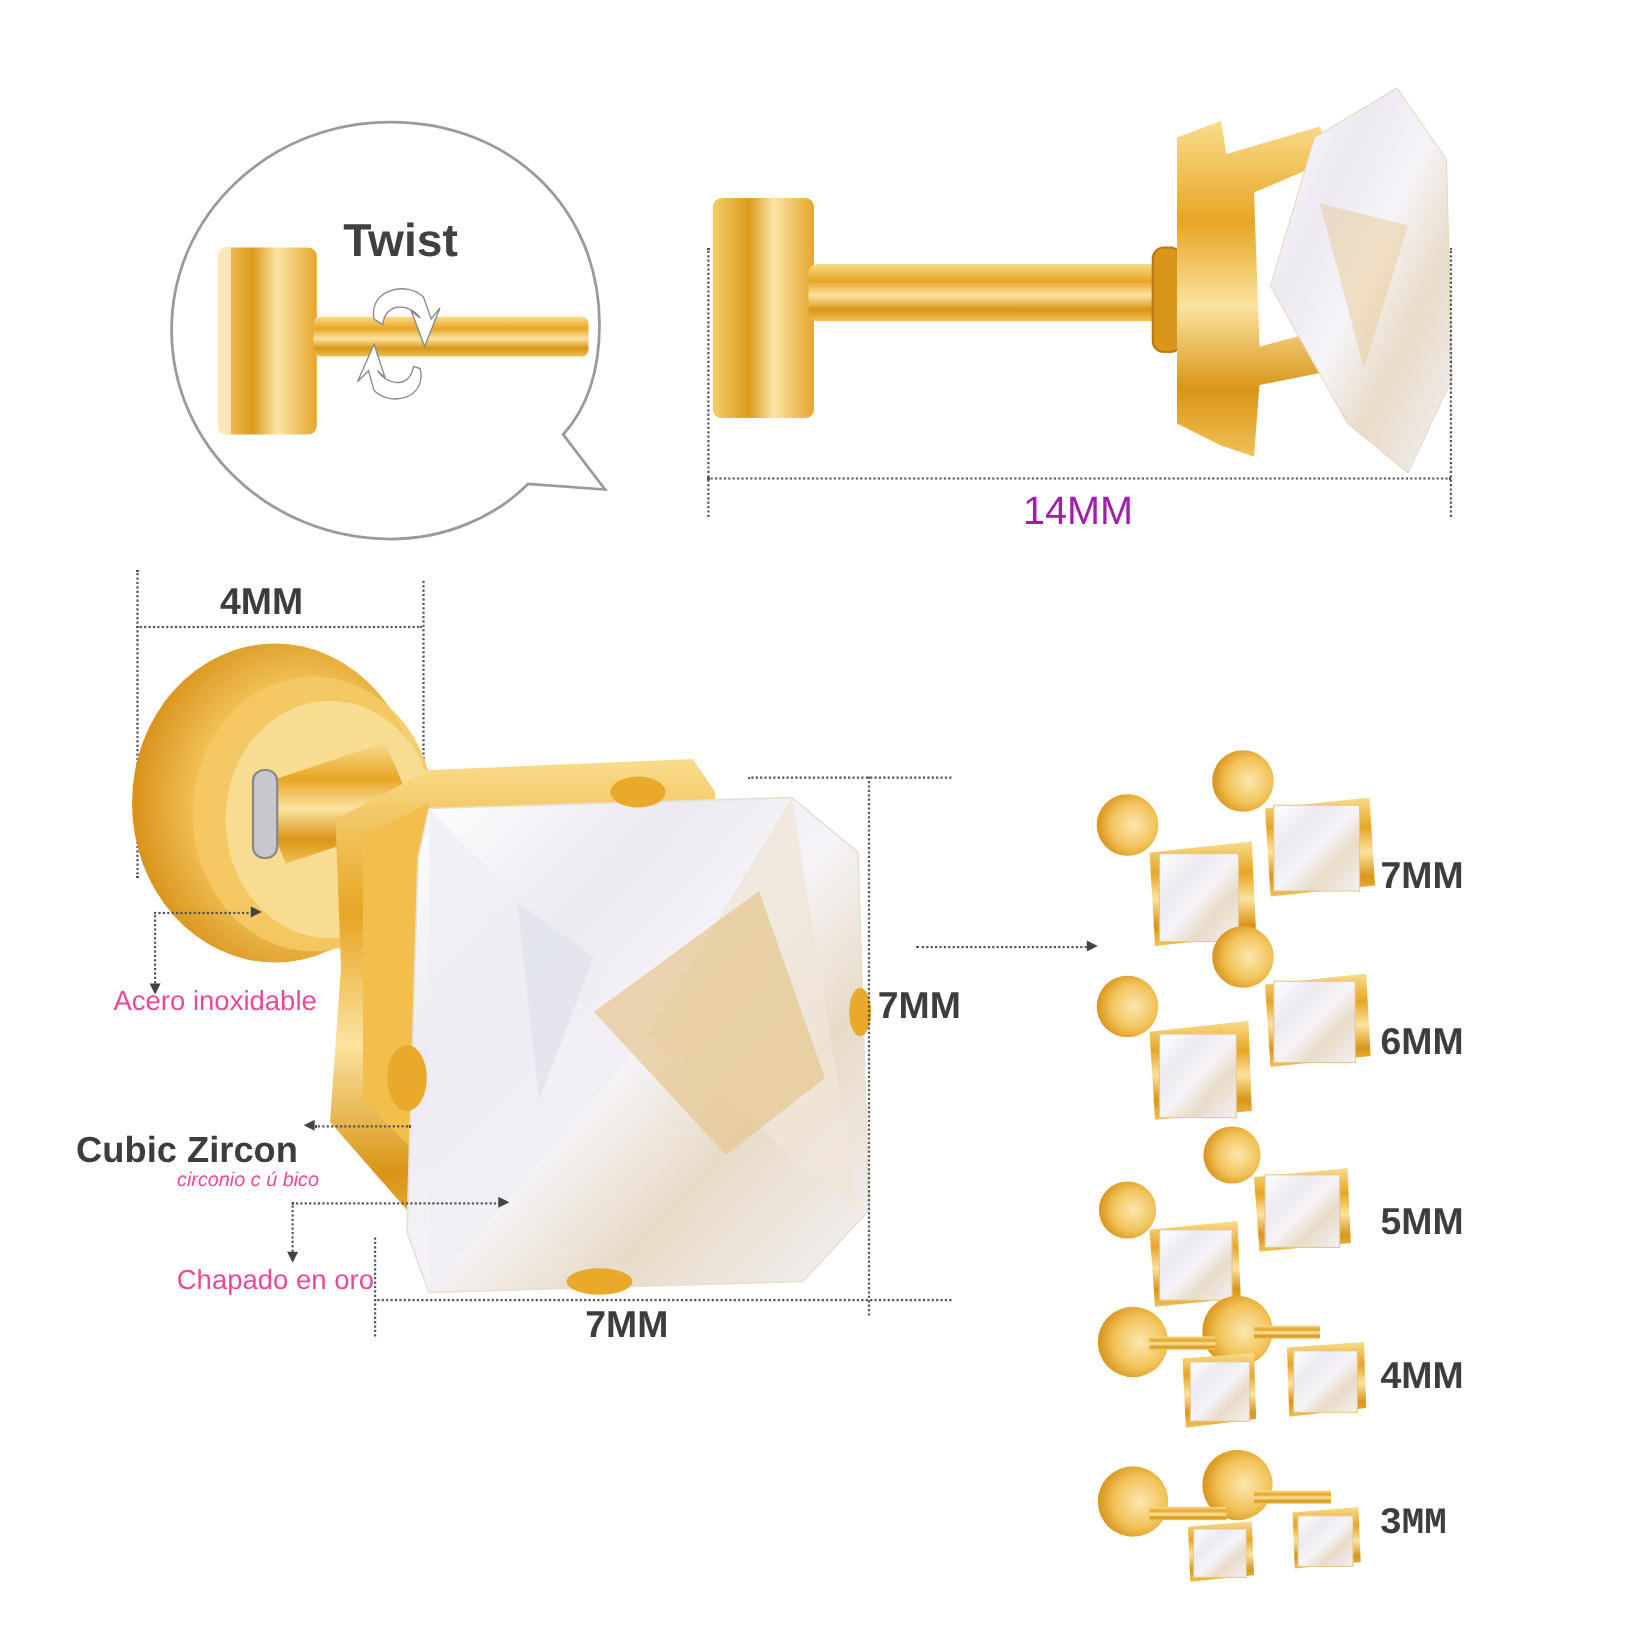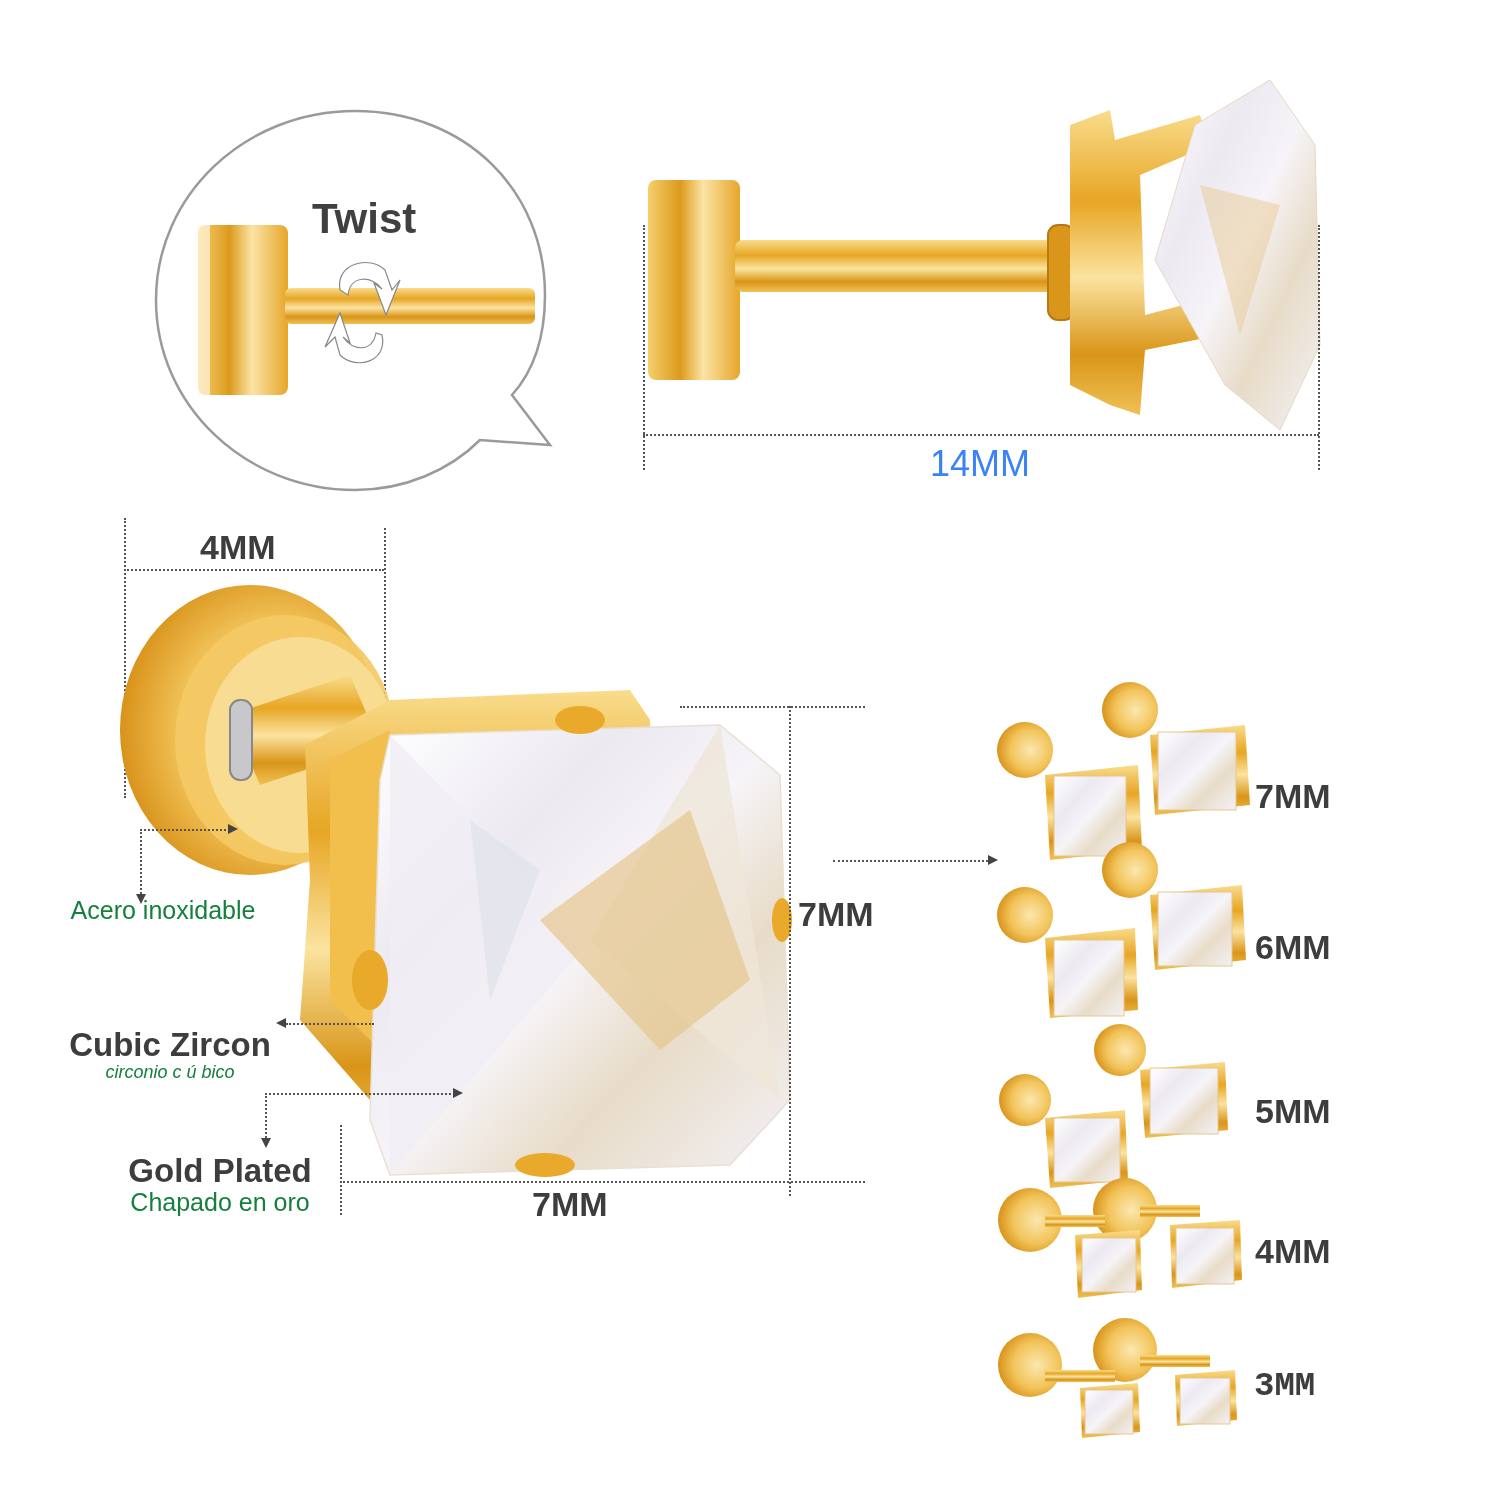--- a/index.html
+++ b/index.html
@@ -1,20 +1,20 @@
 <!DOCTYPE html>
 <html><head>
 <meta charset="utf-8">
 <style>
   html, body { margin:0; padding:0; background:#ffffff; }
   body { width:1500px; height:1500px; position:relative; overflow:hidden; font-family:"Liberation Sans", "DejaVu Sans", sans-serif; }
   .abs { position:absolute; }
   .label-dark { color:#3d3d3d; font-weight:bold; }
-  .label-sub { color:#15803d; }
-  .dim { color:#3b82f6; font-family:"Liberation Sans Narrow","Liberation Sans", sans-serif; font-weight:normal; }
+  .label-sub { color:#ec4899;text-align:right; }
+  .dim { color:#a21caf; font-family:"Liberation Sans Narrow","Liberation Sans", sans-serif; font-weight:normal; }
   .dash-h { position:absolute; border-top:2px dotted #555; height:0; }
   .dash-v { position:absolute; border-left:2px dotted #555; width:0; }
   .arrow-r { position:absolute; width:0; height:0; border-top:5px solid transparent; border-bottom:5px solid transparent; border-left:10px solid #444; }
   .arrow-l { position:absolute; width:0; height:0; border-top:5px solid transparent; border-bottom:5px solid transparent; border-right:10px solid #444; }
   .arrow-d { position:absolute; width:0; height:0; border-left:5px solid transparent; border-right:5px solid transparent; border-top:10px solid #444; }
   svg { position:absolute; overflow:visible; }
   .size-label { position:absolute; font-size:34px; font-weight:bold; color:#3d3d3d; }
 </style>
 </head>
 <body>
@@ -139,21 +139,20 @@
 <div class="abs" style="left:50px;top:990px;width:240px;text-align:center;margin-top:36px;">
   <div class="label-dark" style="font-size:33px;">Cubic Zircon</div>
   <div class="label-sub" style="font-size:18px;margin-top:-2px;font-style:italic;">circonio c ú bico</div>
 </div>
 
 <div class="dash-h" style="left:265px;top:1093px;width:190px;"></div>
 <div class="arrow-r" style="left:453px;top:1088px;"></div>
 <div class="dash-v" style="left:265px;top:1093px;height:45px;"></div>
 <div class="arrow-d" style="left:261px;top:1138px;"></div>
 <div class="abs" style="left:100px;top:1152px;width:240px;text-align:center;">
-  <div class="label-dark" style="font-size:33px;">Gold Plated</div>
   <div class="label-sub" style="font-size:25px;margin-top:-2px;">Chapado en oro</div>
 </div>
 
 <div class="dash-h" style="left:833px;top:860px;width:155px;"></div>
 <div class="arrow-r" style="left:988px;top:855px;"></div>
 
 <div class="abs" style="left:990px;top:690px;width:360px;height:760px;">
 
   <svg width="360" height="760">
     <g>

